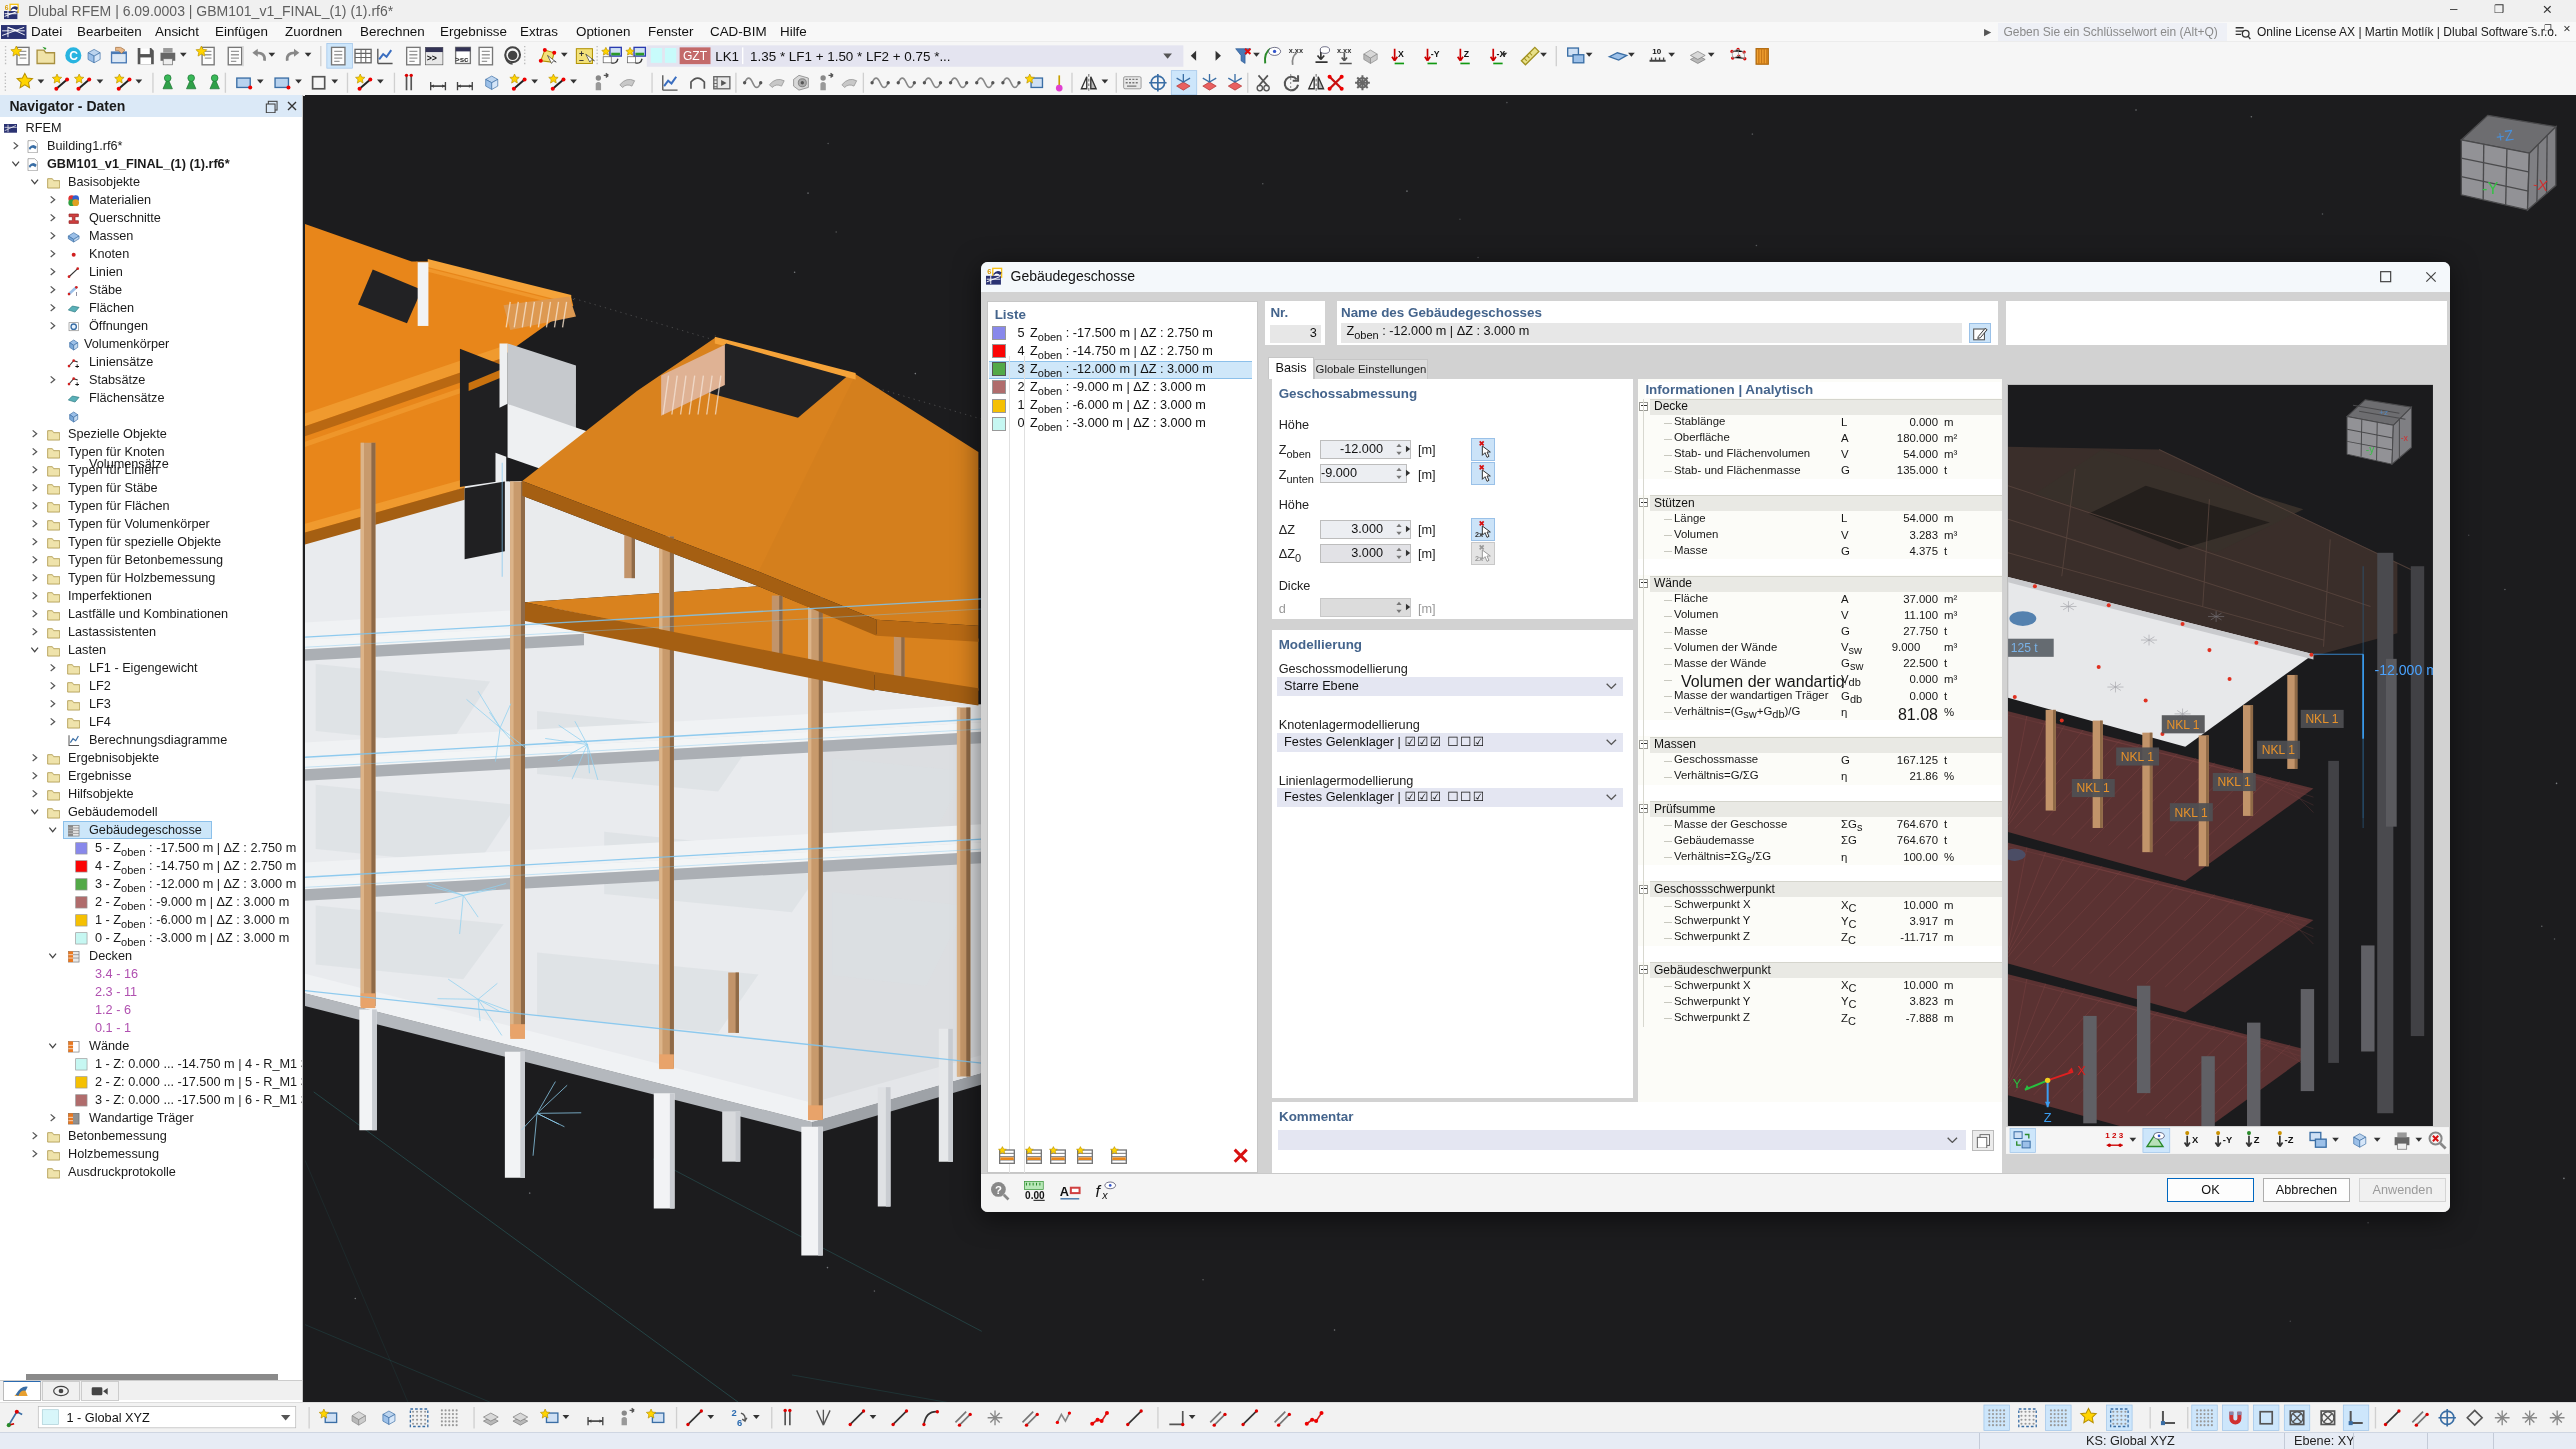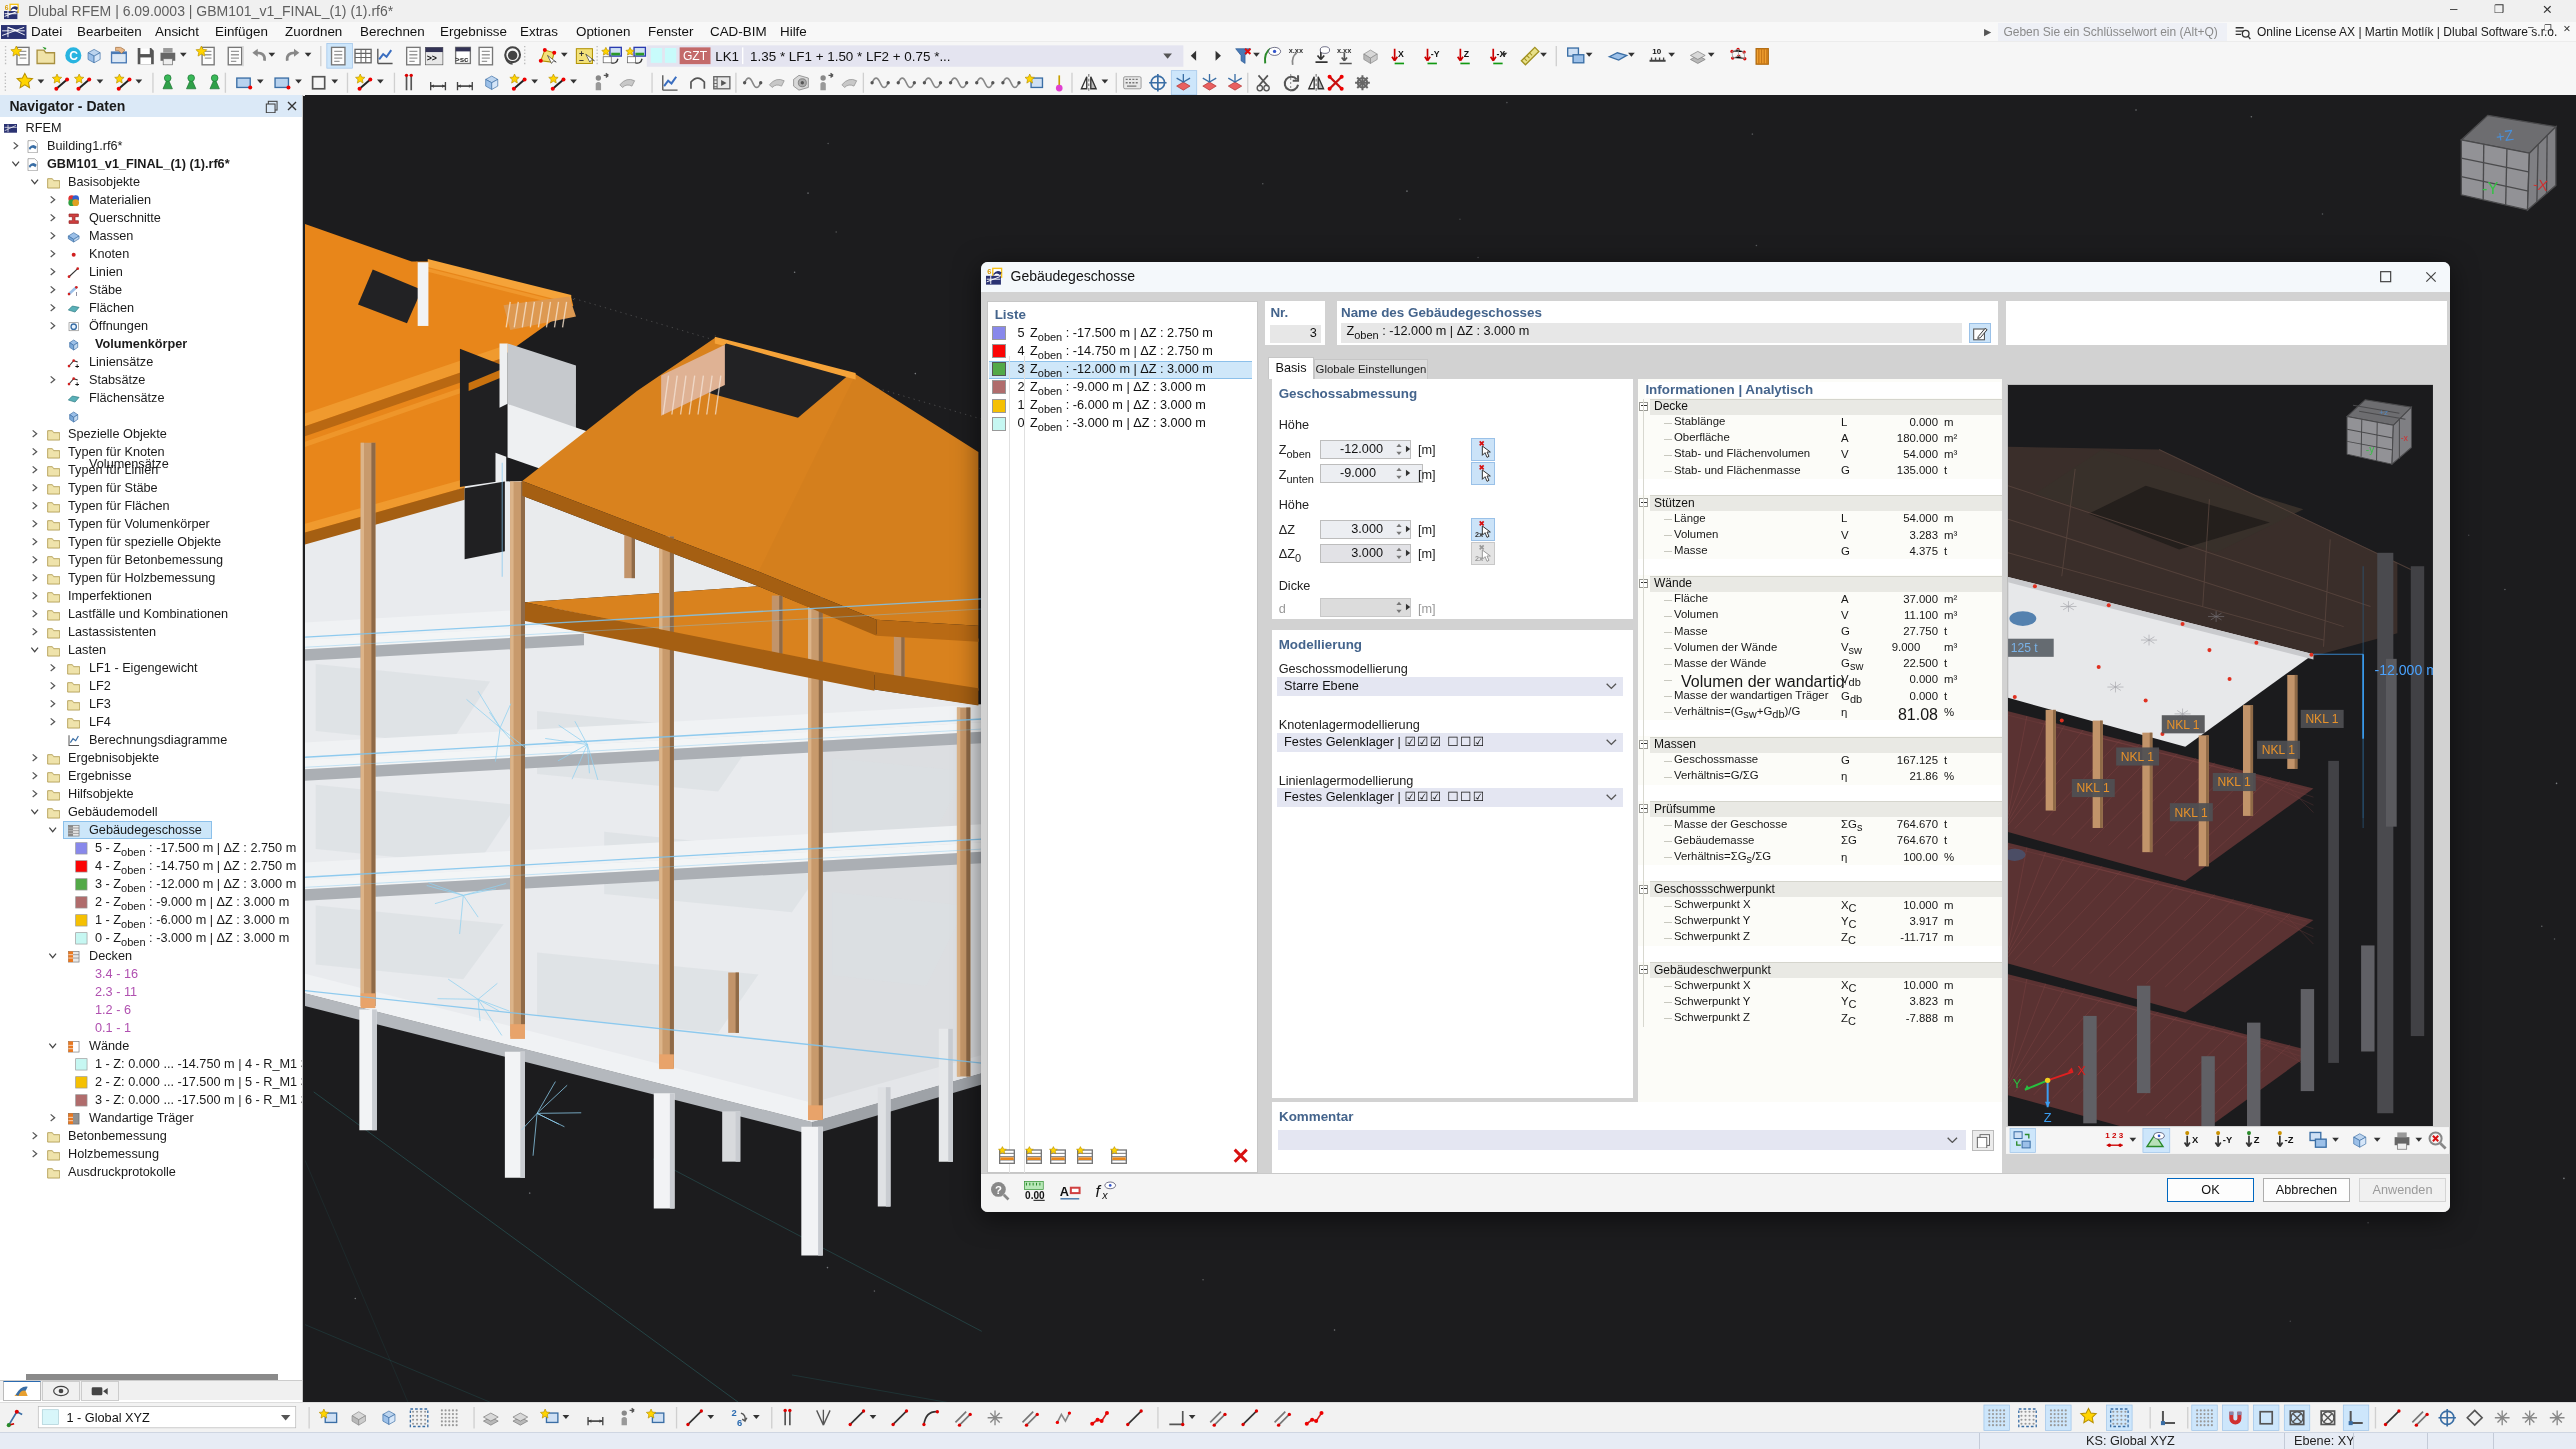--- a/index.html
+++ b/index.html
@@ -680,21 +680,21 @@
             <circle cx="10" cy="10" r="4" fill="#e8f4ff" stroke="#3a6ea5" stroke-width="2"></circle>
           </svg></span>
         <span class="ttext" style="left:89px;">Öffnungen</span>
       </div>
       <div class="trow">
         <span class="ticon" style="left:67px"><svg width="13.4" height="13.4" viewBox="0 0 20 20">
             <path d="M4 7 l6 -4 6 4 -6 4z" fill="#9cc0e8" stroke="#3a6ea5"></path>
             <path d="M4 7 v7 l6 4 v-7z" fill="#7aa8d8" stroke="#3a6ea5"></path>
             <path d="M16 7 v7 l-6 4 v-7z" fill="#c0d8f0" stroke="#3a6ea5"></path>
           </svg></span>
-        <span class="ttext" style="left:95px;font-weight:bold;">Volumenkörper</span>
+        <span class="ttext" style="left:84px;">Volumenkörper</span>
       </div>
       <div class="trow">
         <span class="ticon" style="left:67px"><svg width="13.4" height="13.4" viewBox="0 0 20 20" style="font-size:19px">
             <path d="M3 15 L10 7 L16 9" stroke="#333" stroke-width="1.5" fill="none"></path>
             <circle cx="3" cy="15" r="2" fill="#d02020"></circle>
             <circle cx="10" cy="7" r="2" fill="#d02020"></circle>
             <text x="12" y="19" font-size="11" font-weight="bold" fill="#111">+</text>
           </svg></span>
         <span class="ttext" style="left:89px;">Liniensätze</span>
       </div>
@@ -1904,21 +1904,21 @@
      <path d="M24 7 l0 12 8 -6z" fill="#333" transform="scale(0.8) translate(4,2)"></path>
       </svg>
       <div class="lbl" style="left:146px;top:64px">[m]</div>
       <div class="abs" style="left:199px;top:59px;width:24px;height:23px;background:#cbe3f8;border:0.7px solid #9ac1e8">
     <svg style="position:absolute;left:1.3px;top:1.3px" width="20" height="20" viewBox="0 0 30 30">
      <path d="M10 2 l6 6 M16 2 l-6 6" stroke="#d81010" stroke-width="2.5"></path>
      <path d="M14 9 l0 14 4 -4 3 7 3 -1.5 -3 -6.5 5 0z" fill="#fff" stroke="#333" stroke-width="1.5"></path>
         </svg>
       </div>
       <div class="lbl" style="left:6.7px;top:89px">Z<sub>unten</sub></div>
-      <div class="field" style="left:48px;top:85px;width:103px;height:19px;text-align:center;padding:1.3px 27px 0 0">-9.000</div>
+      <div class="field" style="left:48px;top:85px;width:87px;height:19px;text-align:left;padding:1.3px 27px 0 0">-9.000</div>
       <svg class="abs" style="left:119px;top:86px" width="20" height="17.4" viewBox="0 0 30 26">
      <path d="M8 9 l4 -5 4 5z M8 16 l4 5 4 -5z" fill="#777"></path>
      <path d="M24 7 l0 12 8 -6z" fill="#333" transform="scale(0.8) translate(4,2)"></path>
       </svg>
       <div class="lbl" style="left:146px;top:89px">[m]</div>
       <div class="abs" style="left:199px;top:83px;width:24px;height:23px;background:#cbe3f8;border:0.7px solid #9ac1e8">
     <svg style="position:absolute;left:1.3px;top:1.3px" width="20" height="20" viewBox="0 0 30 30">
      <path d="M10 2 l6 6 M16 2 l-6 6" stroke="#d81010" stroke-width="2.5"></path>
      <path d="M14 9 l0 14 4 -4 3 7 3 -1.5 -3 -6.5 5 0z" fill="#fff" stroke="#333" stroke-width="1.5"></path>
         </svg>

